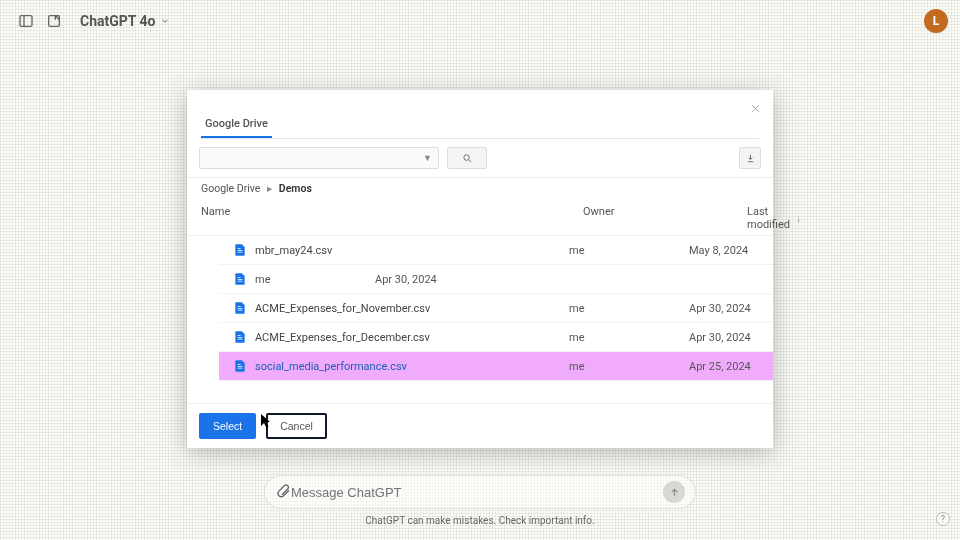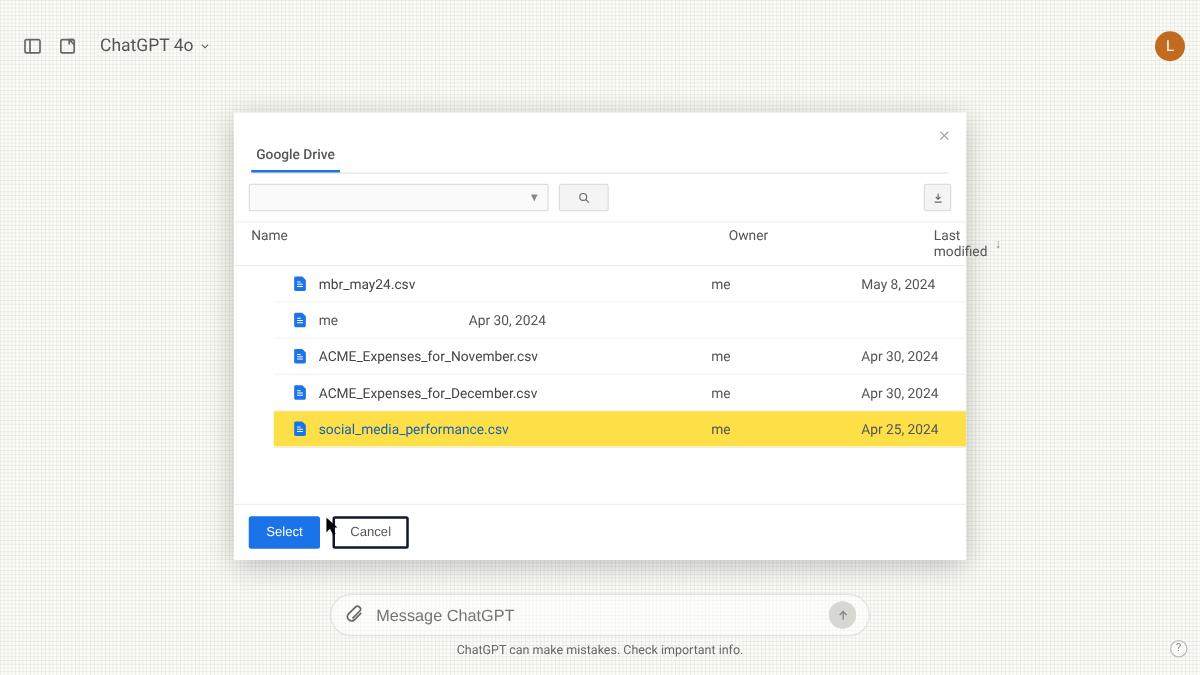--- a/index.html
+++ b/index.html
@@ -8,28 +8,28 @@
     font-family: -apple-system, BlinkMacSystemFont, "Segoe UI", Roboto, Arial, sans-serif;
     background-image:
       linear-gradient(rgba(0,0,0,0.06) 1px, transparent 1px),
       linear-gradient(90deg, rgba(0,0,0,0.06) 1px, transparent 1px);
     background-size: 3px 3px;
     background-color: #fcfcf7;
     position: relative;
   }
 
   
-  .topbar { position: absolute; top: 16px; left: 0; right: 0; height: 42px; display: flex; align-items: center; padding: 0 12px; }
+  .topbar { position: absolute; top: 0; left: 0; right: 0; height: 42px; display: flex; align-items: center; padding: 0 12px; font-weight: bold; }
   .topbar .icon-btn { width: 28px; height: 28px; display: flex; align-items: center; justify-content: center; color: #666; border-radius: 6px; }
   .model-name { margin-left: 12px; color: #555; font-size: 14px; display: flex; align-items: center; gap: 4px; }
   .avatar { width: 24px; height: 24px; border-radius: 50%; background: #c26a1f; color: #fff; font-size: 12px; display: flex; align-items: center; justify-content: center; position: absolute; right: 12px; top: 9px; }
 
   
   .composer-wrap { position: absolute; left: 0; right: 0; bottom: 14px; display: flex; flex-direction: column; align-items: center; }
-  .composer { width: 432px; height: 34px; background: rgba(255,255,255,0.5); border: 1px solid rgba(0,0,0,0.1); border-radius: 20px; display: flex; align-items: center; padding: 0 10px; gap: 10px; }
+  .composer { width: 432px; height: 34px; background: rgba(255,255,255,0.5); border: 1px solid rgba(0,0,0,0.1); border-radius: 20px; display: flex; align-items: center; padding: 0 10px; }
   .composer input { flex: 1; border: none; background: transparent; outline: none; font-size: 13px; color: #999; }
   .send-btn { width: 22px; height: 22px; border-radius: 50%; background: #d8d8d2; display:flex;align-items:center;justify-content:center; color:#888;}
   .disclaimer { margin-top: 6px; font-size: 10px; color: #666; }
 
   
   .modal { position: absolute; left: 187px; top: 90px; width: 586px; height: 358px; background: #fff; box-shadow: 0 4px 22px rgba(0,0,0,0.25); display:flex; flex-direction:column; }
   .modal-head { padding: 12px 14px 0 14px; position: relative;}
   .modal-title { font-size: 14.5px; color: #222; font-weight: 400;}
   .modal-close { position: absolute; right: 10px; top: 10px; color: #999; font-size: 14px; cursor: pointer; width:16px;height:16px;display:flex;align-items:center;justify-content:center;}
   .modal-tabs { margin-top: 10px; border-bottom: 1px solid #e4e4e4; }
@@ -43,21 +43,21 @@
   .breadcrumb .crumb{color:#555;}
   .breadcrumb .sep{margin:0 4px;color:#888;}
   .breadcrumb .crumb.active{font-weight:600;color:#333;}
   .cols { display:flex; padding: 4px 14px 4px 14px; font-size:11px; color:#555; border-bottom:1px solid #eee;gap:44px;}
   .col-name{flex:0 0 338px;}
   .col-owner{flex:0 0 120px;}
   .col-mod{flex:1; display:flex;align-items:center;gap:6px;}
   .sort-arrow{color:#888;font-size:10px;}
   .file-list{flex:1;overflow:auto;padding-left:32px;}
   .row{display:flex;align-items:center;padding:6px 14px;font-size:11px;color:#444;border-bottom:1px solid #f3f3f3;}
-  .row.selected{background:#fde047;justify-content:space-between;}
+  .row.selected{background:#f0abfc;justify-content:space-between;}
   .row.selected .fname{color:#1a5fb4;}
   .ficon{width:14px;height:16px;margin-right:8px;flex:0 0 14px;}
   .fname{flex:0 0 314px;white-space:nowrap;overflow:hidden;text-overflow:ellipsis;}
   .fowner{flex:0 0 120px;color:#555;}
   .fmod{flex:1;color:#555;}
   .modal-foot{padding:9px 12px;border-top:1px solid #eee;display:flex;gap:10px;}
   .btn-primary{background:#1a73e8;color:#fff;border:none;font-size:10.5px;padding:5px 14px;border-radius:2px;cursor:pointer;}
   .btn-secondary{background:#fff;color:#555;border:2px solid #0f172a;font-size:10.5px;padding:5px 12px;border-radius:2px;cursor:pointer;}
 
   .cursor{position:absolute;left:261px;top:414px;pointer-events:none;}
@@ -113,20 +113,25 @@
     </div>
     <div class="toolbar-spacer"></div>
     <div class="sort-btn">
       <svg width="11" height="11" viewBox="0 0 24 24" fill="none" stroke="currentColor" stroke-width="2">
           <line x1="12" y1="4" x2="12" y2="14"></line>
           <polyline points="8 10 12 14 16 10"></polyline>
           <line x1="6" y1="19" x2="18" y2="19"></line>
         </svg>
     </div>
   </div>
+  <div class="breadcrumb">
+    <span class="crumb">Google Drive</span>
+    <span class="sep">▸</span>
+    <span class="crumb active">Demos</span>
+  </div>
   <div class="cols">
     <div class="col-name">Name</div>
     <div class="col-owner">Owner</div>
     <div class="col-mod">
       <span>Last modified</span>
       <span class="sort-arrow">↓</span>
     </div>
   </div>
   <div class="file-list" id="file-list">
       <div class="row">

